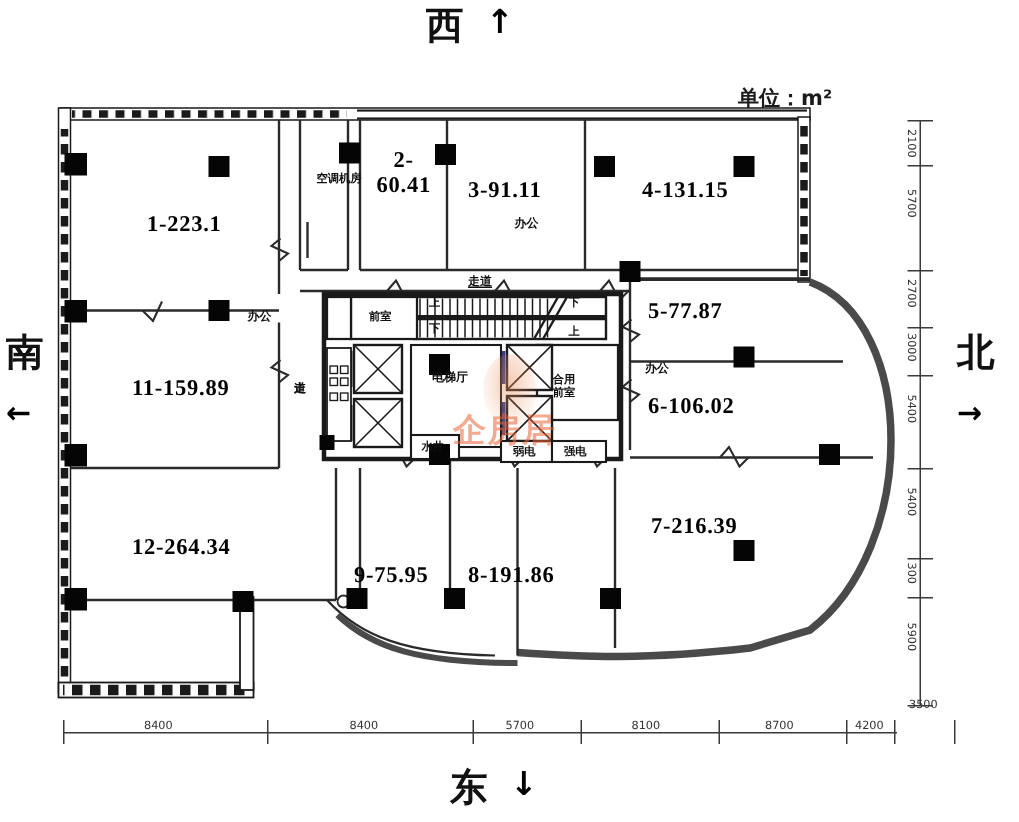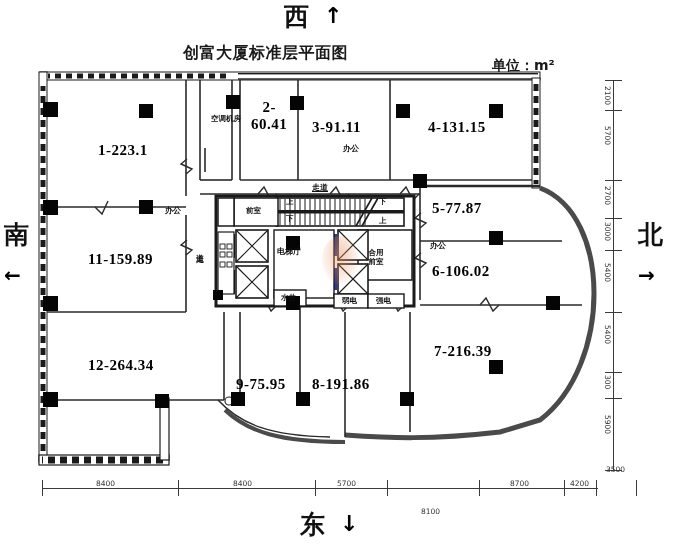--- a/index.html
+++ b/index.html
@@ -90,21 +90,20 @@
 
   <div class="abs compass compass-e">东</div>
   <div class="abs arrow arr-down">↓</div>
 
   <div class="abs compass compass-s">南</div>
   <div class="abs arrow arr-left">←</div>
 
   <div class="abs compass compass-n">北</div>
   <div class="abs arrow arr-right">→</div>
 
-  <div class="abs plan-title">创富大厦标准层平面图</div>
   <div class="abs unit-label">单位：m²</div>
 
   <svg class="abs" style="left:0;top:0;" width="679" height="548">
     <defs>
       <pattern id="winH" width="12" height="10" patternUnits="userSpaceOnUse">
         <rect x="0" y="0" width="12" height="10" fill="#ffffff"></rect>
         <rect x="0" y="0" width="7" height="10" fill="#1a1a1a"></rect>
       </pattern>
       <pattern id="winV" width="10" height="12" patternUnits="userSpaceOnUse">
         <rect x="0" y="0" width="10" height="12" fill="#ffffff"></rect>
@@ -306,21 +305,21 @@
     <div class="abs dimtick" style="left:178px;top:480px;width:1px;height:16px;"></div>
     <div class="abs dimtick" style="left:315px;top:480px;width:1px;height:16px;"></div>
     <div class="abs dimtick" style="left:387px;top:480px;width:1px;height:16px;"></div>
     <div class="abs dimtick" style="left:479px;top:480px;width:1px;height:16px;"></div>
     <div class="abs dimtick" style="left:564px;top:480px;width:1px;height:16px;"></div>
     <div class="abs dimtick" style="left:596px;top:480px;width:1px;height:16px;"></div>
     <div class="abs dimtick" style="left:636px;top:480px;width:1px;height:16px;"></div>
     <div class="abs dimtxt" style="left:96px;top:479px;">8400</div>
     <div class="abs dimtxt" style="left:233px;top:479px;">8400</div>
     <div class="abs dimtxt" style="left:337px;top:479px;">5700</div>
-    <div class="abs dimtxt" style="left:421px;top:479px;margin-top:28px;">8100</div>
+    <div class="abs dimtxt" style="left:421px;top:479px;">8100</div>
     <div class="abs dimtxt" style="left:510px;top:479px;">8700</div>
     <div class="abs dimtxt" style="left:570px;top:479px;">4200</div>
     <div class="abs dimtxt" style="left:606px;top:465px;">3500</div>
   </div>
 
   <div class="abs" style="left:0;top:0;width:679px;height:548px;">
     <div class="abs dimline" style="left:613px;top:80px;width:1px;height:390px;"></div>
     <div class="abs dimtick" style="left:605px;top:80px;width:17px;height:1px;"></div>
     <div class="abs dimtick" style="left:605px;top:110px;width:17px;height:1px;"></div>
     <div class="abs dimtick" style="left:605px;top:180px;width:17px;height:1px;"></div>
@@ -334,20 +333,21 @@
     <div class="abs dimtxt vert" style="left:603px;top:126px;">5700</div>
     <div class="abs dimtxt vert" style="left:603px;top:186px;">2700</div>
     <div class="abs dimtxt vert" style="left:603px;top:222px;">3000</div>
     <div class="abs dimtxt vert" style="left:603px;top:263px;">5400</div>
     <div class="abs dimtxt vert" style="left:603px;top:325px;">5400</div>
     <div class="abs dimtxt vert" style="left:603px;top:375px;">300</div>
     <div class="abs dimtxt vert" style="left:603px;top:415px;">5900</div>
   </div>
 
   <div class="abs wm-circle"></div>
+  <div class="abs watermark">企房居</div>
 
   <div class="abs room" style="left:98px;top:142px;">1-223.1</div>
   <div class="abs room two-line" style="left:251px;top:99px;">
     <div>2-</div>
     <div>60.41</div>
   </div>
   <div class="abs room" style="left:312px;top:119px;">3-91.11</div>
   <div class="abs room" style="left:428px;top:119px;">4-131.15</div>
   <div class="abs room" style="left:432px;top:200px;">5-77.87</div>
   <div class="abs room" style="left:432px;top:263px;">6-106.02</div>
@@ -358,21 +358,21 @@
   <div class="abs room" style="left:88px;top:251px;">11-159.89</div>
 
   <div class="abs core-lbl" style="left:211px;top:115px;width:18px;text-align:right;">空调机房</div>
   <div class="abs sub" style="left:165px;top:205px;">办公</div>
   <div class="abs sub" style="left:343px;top:143px;">办公</div>
   <div class="abs sub" style="left:430px;top:240px;">办公</div>
   <div class="abs sub" style="left:312px;top:182px;text-decoration:underline;">走道</div>
   <div class="abs sub vert" style="left:195px;top:248px;">走道</div>
 
   <div class="abs core-lbl" style="left:246px;top:207px;">前室</div>
-  <div class="abs core-lbl" style="left:277px;top:248px;font-size:8px;">电梯厅</div>
+  <div class="abs core-lbl" style="left:288px;top:248px;font-size:8px;">电梯厅</div>
   <div class="abs core-lbl" style="left:366px;top:249px;width:20px;">
     <div>合用</div>
     <div>前室</div>
   </div>
   <div class="abs core-lbl" style="left:281px;top:294px;">水井</div>
   <div class="abs core-lbl" style="left:342px;top:297px;">弱电</div>
   <div class="abs core-lbl" style="left:376px;top:297px;">强电</div>
   <div class="abs core-lbl" style="left:286px;top:198px;">上</div>
   <div class="abs core-lbl" style="left:286px;top:215px;">下</div>
   <div class="abs core-lbl" style="left:379px;top:198px;">下</div>

